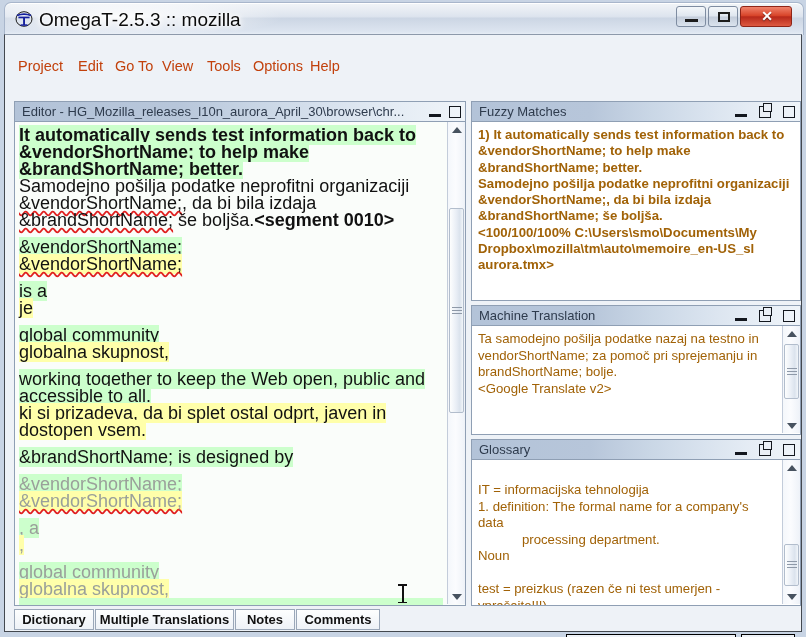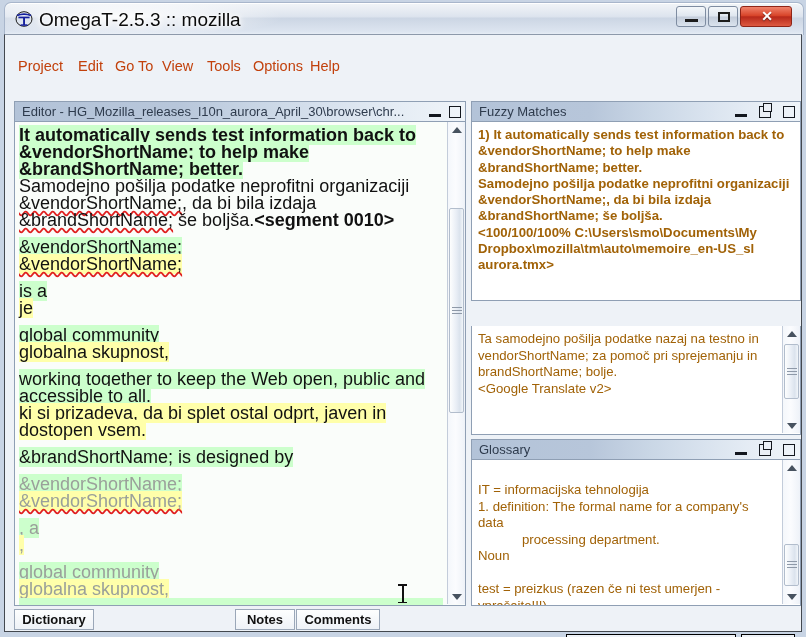--- a/index.html
+++ b/index.html
@@ -438,20 +438,32 @@
           </div>
       </div>
       <div class="panel-body">
         <div class="rp-text">1) It automatically sends test information back to &amp;vendorShortName; to help make &amp;brandShortName; better.
 Samodejno pošilja podatke neprofitni organizaciji &amp;vendorShortName;, da bi bila izdaja &amp;brandShortName; še boljša.
 &lt;100/100/100% C:\Users\smo\Documents\My Dropbox\mozilla\tm\auto\memoire_en-US_sl aurora.tmx&gt;</div>
       </div>
     </div>
 
     <div class="panel mt">
+      <div class="panel-head">
+        <div class="panel-title">Machine Translation</div>
+        <div class="pbtn pbtn-min" style="left:262px">
+            <i></i>
+          </div>
+        <div class="pbtn pbtn-rest" style="left:286px">
+            <i></i>
+          </div>
+        <div class="pbtn pbtn-max" style="left:310px">
+            <i></i>
+          </div>
+      </div>
       <div class="panel-body">
         <div class="rp-text">Ta samodejno pošilja podatke nazaj na testno in vendorShortName; za pomoč pri sprejemanju in brandShortName; bolje.
 &lt;Google Translate v2&gt;</div>
         <div class="vscroll" style="left:310px;top:0;width:18px;height:107px;">
           <div class="sb-arrow sb-up" style="top:0">
               <b></b>
             </div>
           <div class="sb-thumb" style="top:18px;height:55px;">
             <div class="sb-grip">
                 <i></i>
@@ -499,20 +511,21 @@
           </div>
           <div class="sb-arrow sb-down" style="bottom:0">
               <b></b>
             </div>
         </div>
       </div>
     </div>
 
     <div class="tabs">
       <div class="tab" style="left:0px;   width:80px;">Dictionary</div>
+      <div class="tab" style="left:81px;  width:139px;">Multiple Translations</div>
       <div class="tab" style="left:221px; width:60px;">Notes</div>
       <div class="tab" style="left:282px; width:84px;">Comments</div>
     </div>
 
     <div class="status-box sbox-1">27/27 (9319/16338, 31175)</div>
     <div class="status-box sbox-2">103/114</div>
 
   </div>
 </div>
 

